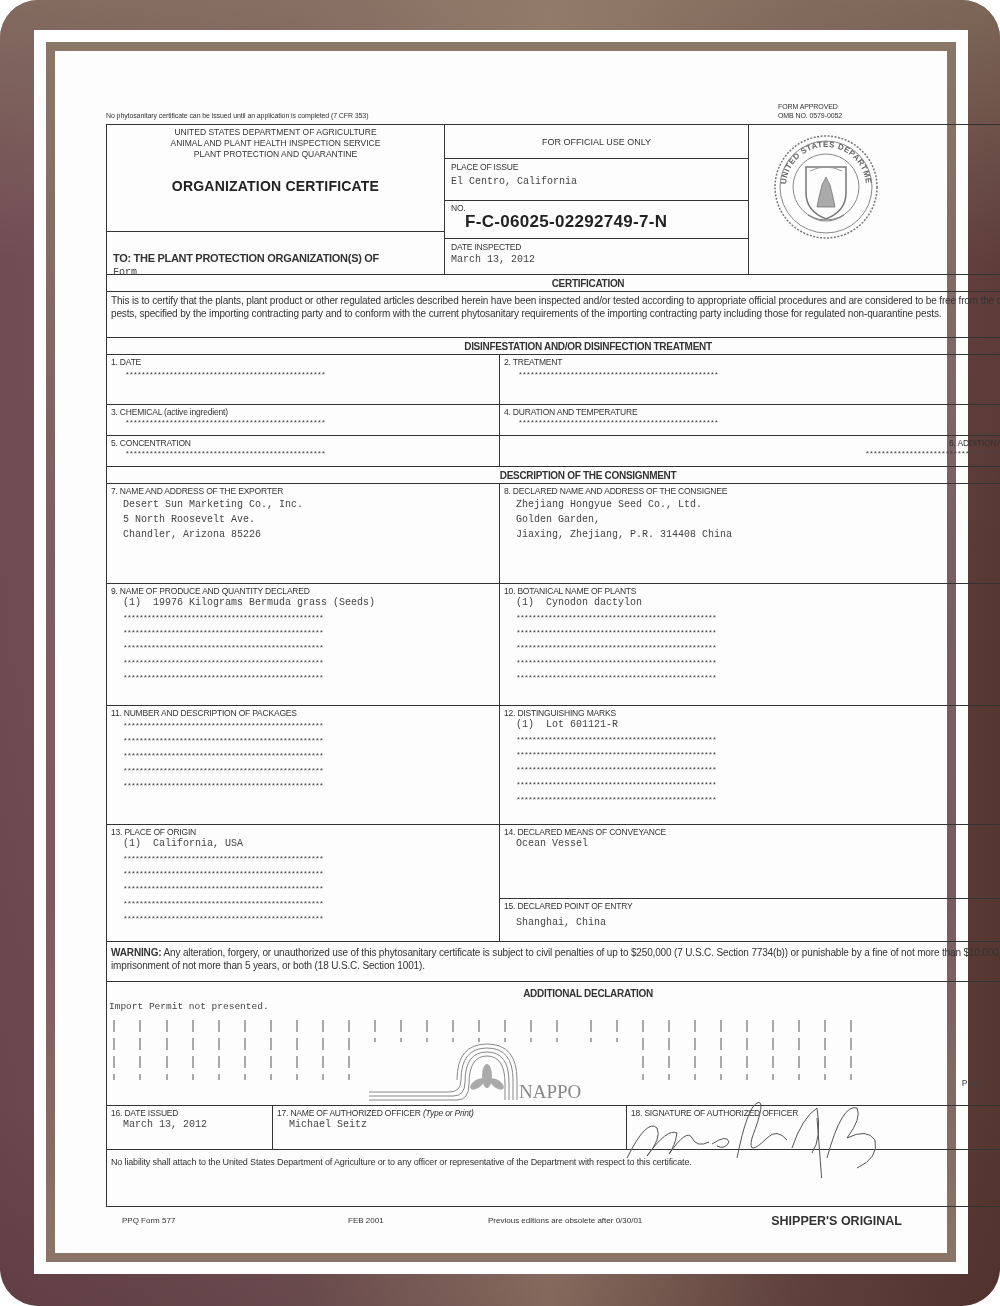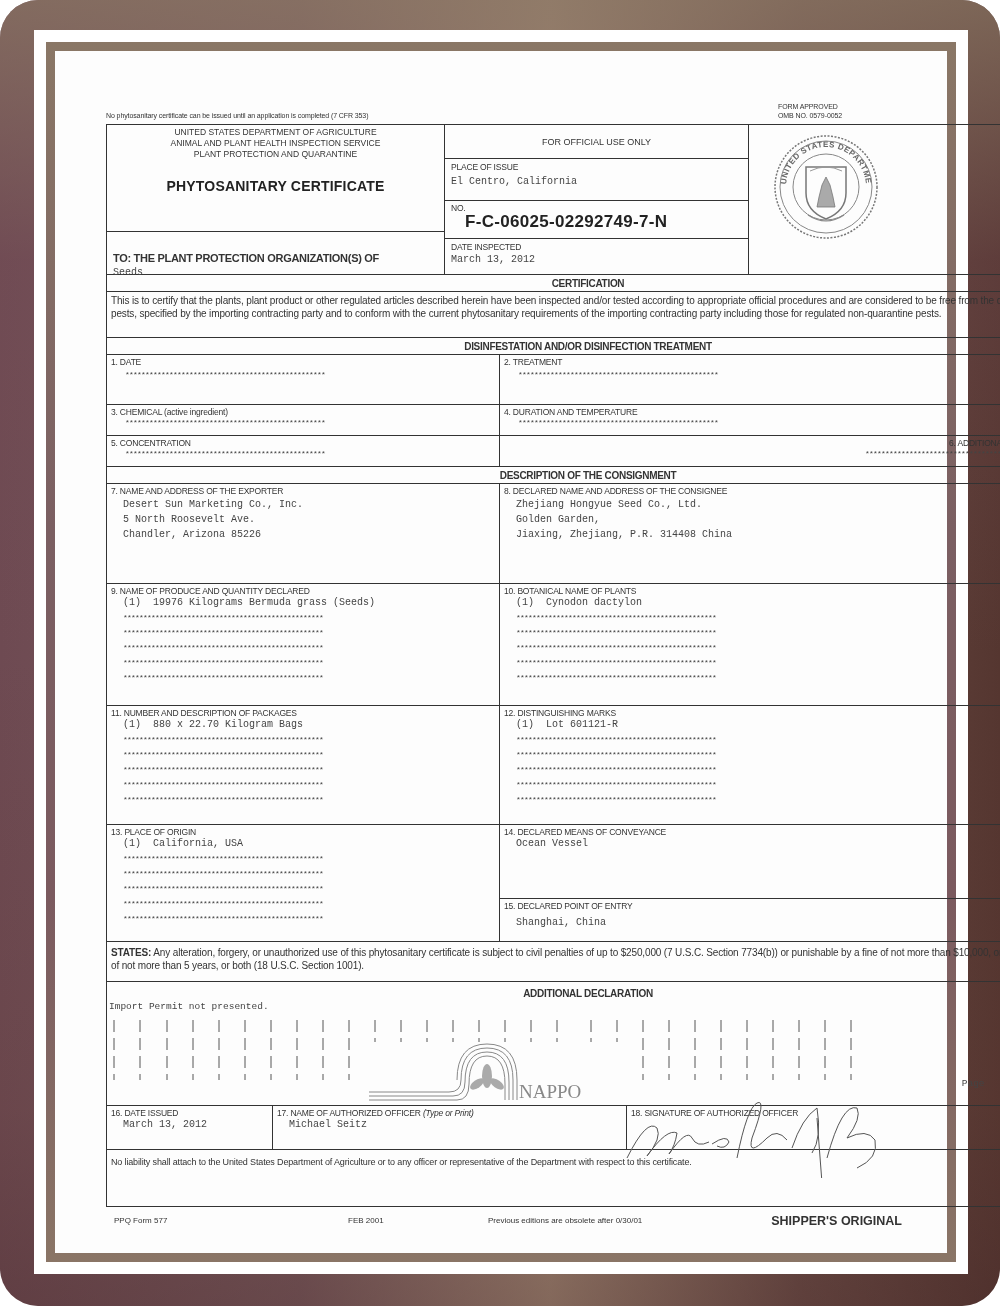--- a/index.html
+++ b/index.html
@@ -89,24 +89,24 @@
   </div>
 
   <div class="grid">
 
     <div class="row hdr">
       <div class="agency">
         <div>UNITED STATES DEPARTMENT OF AGRICULTURE</div>
         <div>ANIMAL AND PLANT HEALTH INSPECTION SERVICE</div>
         <div>PLANT PROTECTION AND QUARANTINE</div>
       </div>
-      <div class="cert-title">PHYTOSANITARY CERTIFICATE</div>
+      <div class="cert-title">ORGANIZATION CERTIFICATE</div>
       <div class="to-box">
         <div class="to-lbl">TO: THE PLANT PROTECTION ORGANIZATION(S) OF</div>
-        <div class="mono" style="margin-top:3px;">Seeds</div>
+        <div class="mono" style="margin-top:3px;">Form</div>
       </div>
 
       <div class="col-mid">
         <div class="official">FOR OFFICIAL USE ONLY</div>
         <div class="place">
           <div class="lbl">PLACE OF ISSUE</div>
           <div class="mono" style="margin-top:4px;">El Centro, California</div>
         </div>
         <div class="nobox">
           <div class="lbl">NO.</div>
@@ -205,21 +205,20 @@
         <div class="stars indent">**************************************************</div>
         <div class="stars indent">**************************************************</div>
         <div class="stars indent">**************************************************</div>
         <div class="stars indent">**************************************************</div>
       </div>
     </div>
 
     <div class="row" style="height:119px;">
       <div class="cell dis-cell" style="width:393px;">
         <div class="lbl">11. NUMBER AND DESCRIPTION OF PACKAGES</div>
-        <div class="mono indent" style="line-height:14px;">(1)  880 x 22.70 Kilogram Bags</div>
         <div class="stars indent">**************************************************</div>
         <div class="stars indent">**************************************************</div>
         <div class="stars indent">**************************************************</div>
         <div class="stars indent">**************************************************</div>
         <div class="stars indent">**************************************************</div>
       </div>
       <div class="cell dis-cell" style="flex:1;">
         <div class="lbl">12. DISTINGUISHING MARKS</div>
         <div class="mono indent" style="line-height:14px;">(1)  Lot 601121-R</div>
         <div class="stars indent">**************************************************</div>
@@ -246,21 +245,21 @@
           <div class="mono indent" style="line-height:14px;">Ocean Vessel</div>
         </div>
         <div class="dis-cell" style="flex:1;">
           <div class="lbl">15. DECLARED POINT OF ENTRY</div>
           <div class="mono indent" style="line-height:14px; margin-top:5px;">Shanghai, China</div>
         </div>
       </div>
     </div>
 
     <div class="row" style="height:40px;">
-      <div class="para" style="padding-top:4px;"><b>STATES:</b> <span>Any alteration, forgery, or unauthorized use of this phytosanitary certificate is subject to civil penalties of up to $250,000 (7 U.S.C. Section 7734(b)) or punishable by a fine of not more than $10,000, or imprisonment of not more than 5 years, or both (18 U.S.C. Section 1001).</span></div>
+      <div class="para" style="padding-top:4px;"><b>WARNING:</b> <span>Any alteration, forgery, or unauthorized use of this phytosanitary certificate is subject to civil penalties of up to $250,000 (7 U.S.C. Section 7734(b)) or punishable by a fine of not more than $10,000, or imprisonment of not more than 5 years, or both (18 U.S.C. Section 1001).</span></div>
     </div>
 
     <div class="row" style="height:124px; flex-direction:column; position:relative;">
       <div class="sec-head" style="padding-top:6px;">ADDITIONAL DECLARATION</div>
       <div class="mono" style="padding-left:2px; font-size:9.5px;">Import Permit not presented.</div>
       <svg style="position:absolute; left:4px; top:38px;" width="460" height="64">
         <g stroke="#555" stroke-width="1" stroke-dasharray="12 6">
           <line x1="3" y1="0" x2="3" y2="60"></line>
             <line x1="29" y1="0" x2="29" y2="60"></line>
             <line x1="56" y1="0" x2="56" y2="60"></line>
@@ -338,18 +337,18 @@
         </svg>
       </div>
     </div>
 
     <div class="row" style="height:56px;">
       <div class="para" style="padding-top:6px; font-size:9px;">No liability shall attach to the United States Department of Agriculture or to any officer or representative of the Department with respect to this certificate.</div>
     </div>
   </div>
 
   <div class="footer-row" style="top:1116px;">
-    <span style="position:absolute; left:8px;">PPQ Form 577</span>
+    <span style="position:absolute; left:16px;">PPQ Form 577</span>
     <span style="position:absolute; left:242px;">FEB 2001</span>
     <span style="position:absolute; left:382px;">Previous editions are obsolete after 0/30/01</span>
     <span style="position:absolute; right:2px; top:-2px; font-size:12.5px; font-weight:bold; color:#333;">SHIPPER'S ORIGINAL</span>
   </div>
 </div>
 
 </body></html>

